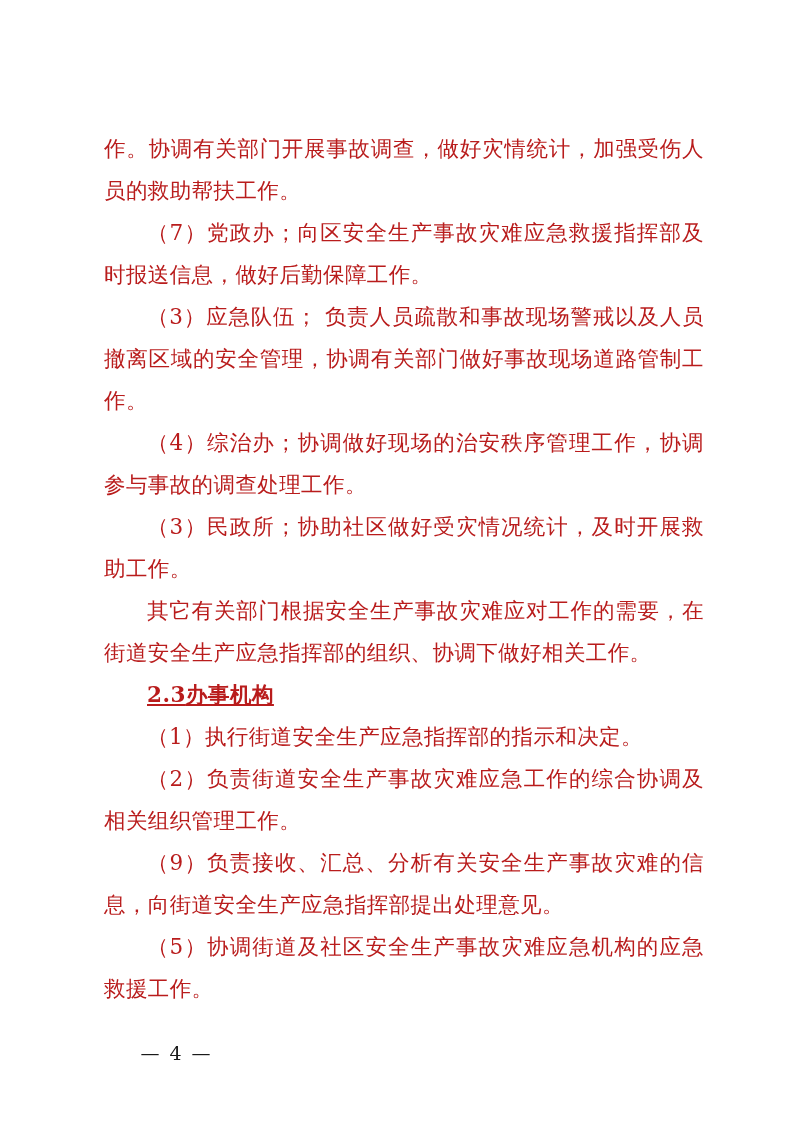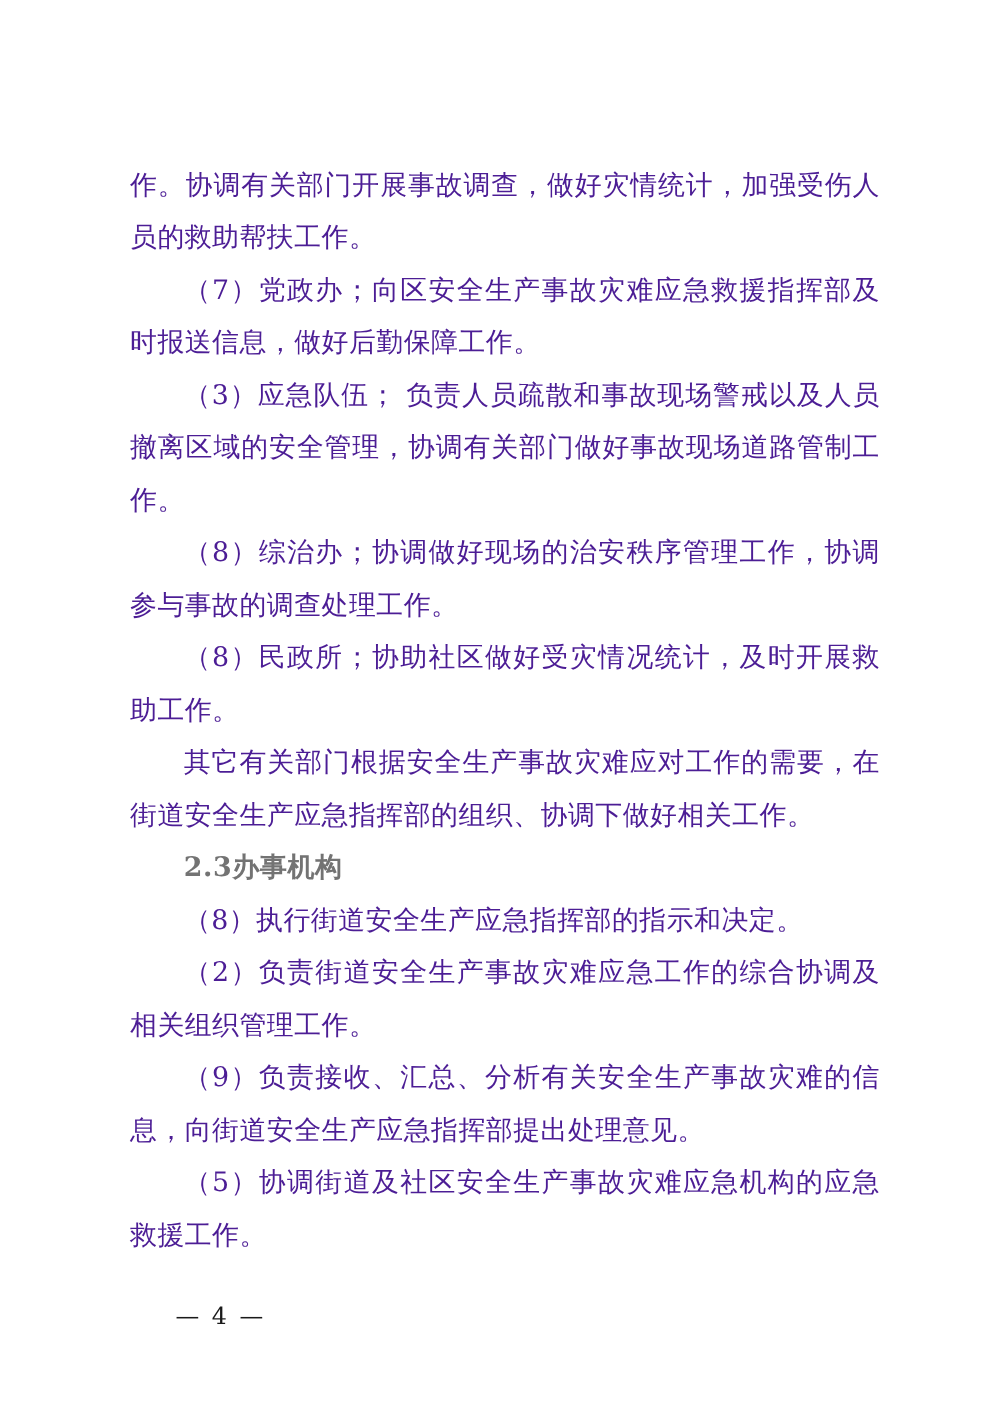--- a/index.html
+++ b/index.html
@@ -26,35 +26,36 @@
     top: 128px;
     width: 600px;
   }
   .para {
     font-size: 21.5px;
     line-height: 42px;
     text-align: justify;
     text-justify: inter-ideograph;
     letter-spacing: 0.4px;
     margin: 0;
-    color: #4c1d95;
+    color: #b91c1c;
     font-family: "DejaVu Serif", "Liberation Serif", serif;
   }
   .indent {
     text-indent: 43px;
   }
   .heading {
     font-size: 21.5px;
     line-height: 42px;
     margin: 0;
     text-indent: 43px;
     font-weight: bold;
-    color: #737373;
+    color: #b91c1c;
     letter-spacing: 0.5px;
     font-family: "DejaVu Sans", "Liberation Sans", sans-serif;
+    text-decoration: underline;
   }
   .heading .num {
     font-family: "DejaVu Serif", "Liberation Serif", serif;
   }
   .footer {
     position: absolute;
     left: 0;
     right: 0;
     bottom: 58px;
     text-align: center;
@@ -74,30 +75,30 @@
 <div class="page">
 
   <div class="content">
 
     <p class="para">作。协调有关部门开展事故调查，做好灾情统计，加强受伤人员的救助帮扶工作。</p>
 
     <p class="para indent">（7）党政办；向区安全生产事故灾难应急救援指挥部及时报送信息，做好后勤保障工作。</p>
 
     <p class="para indent">（3）应急队伍； 负责人员疏散和事故现场警戒以及人员撤离区域的安全管理，协调有关部门做好事故现场道路管制工作。</p>
 
-    <p class="para indent">（8）综治办；协调做好现场的治安秩序管理工作，协调参与事故的调查处理工作。</p>
+    <p class="para indent">（4）综治办；协调做好现场的治安秩序管理工作，协调参与事故的调查处理工作。</p>
 
-    <p class="para indent">（8）民政所；协助社区做好受灾情况统计，及时开展救助工作。</p>
+    <p class="para indent">（3）民政所；协助社区做好受灾情况统计，及时开展救助工作。</p>
 
     <p class="para indent">其它有关部门根据安全生产事故灾难应对工作的需要，在街道安全生产应急指挥部的组织、协调下做好相关工作。</p>
 
     <h2 class="heading"><span class="num">2.3</span><span>办事机构</span></h2>
 
 
-    <p class="para indent">（8）执行街道安全生产应急指挥部的指示和决定。</p>
+    <p class="para indent">（1）执行街道安全生产应急指挥部的指示和决定。</p>
 
     <p class="para indent">（2）负责街道安全生产事故灾难应急工作的综合协调及相关组织管理工作。</p>
 
     <p class="para indent">（9）负责接收、汇总、分析有关安全生产事故灾难的信息，向街道安全生产应急指挥部提出处理意见。</p>
 
     <p class="para indent">（5）协调街道及社区安全生产事故灾难应急机构的应急救援工作。</p>
 
   </div>
 
   <div class="footer">

